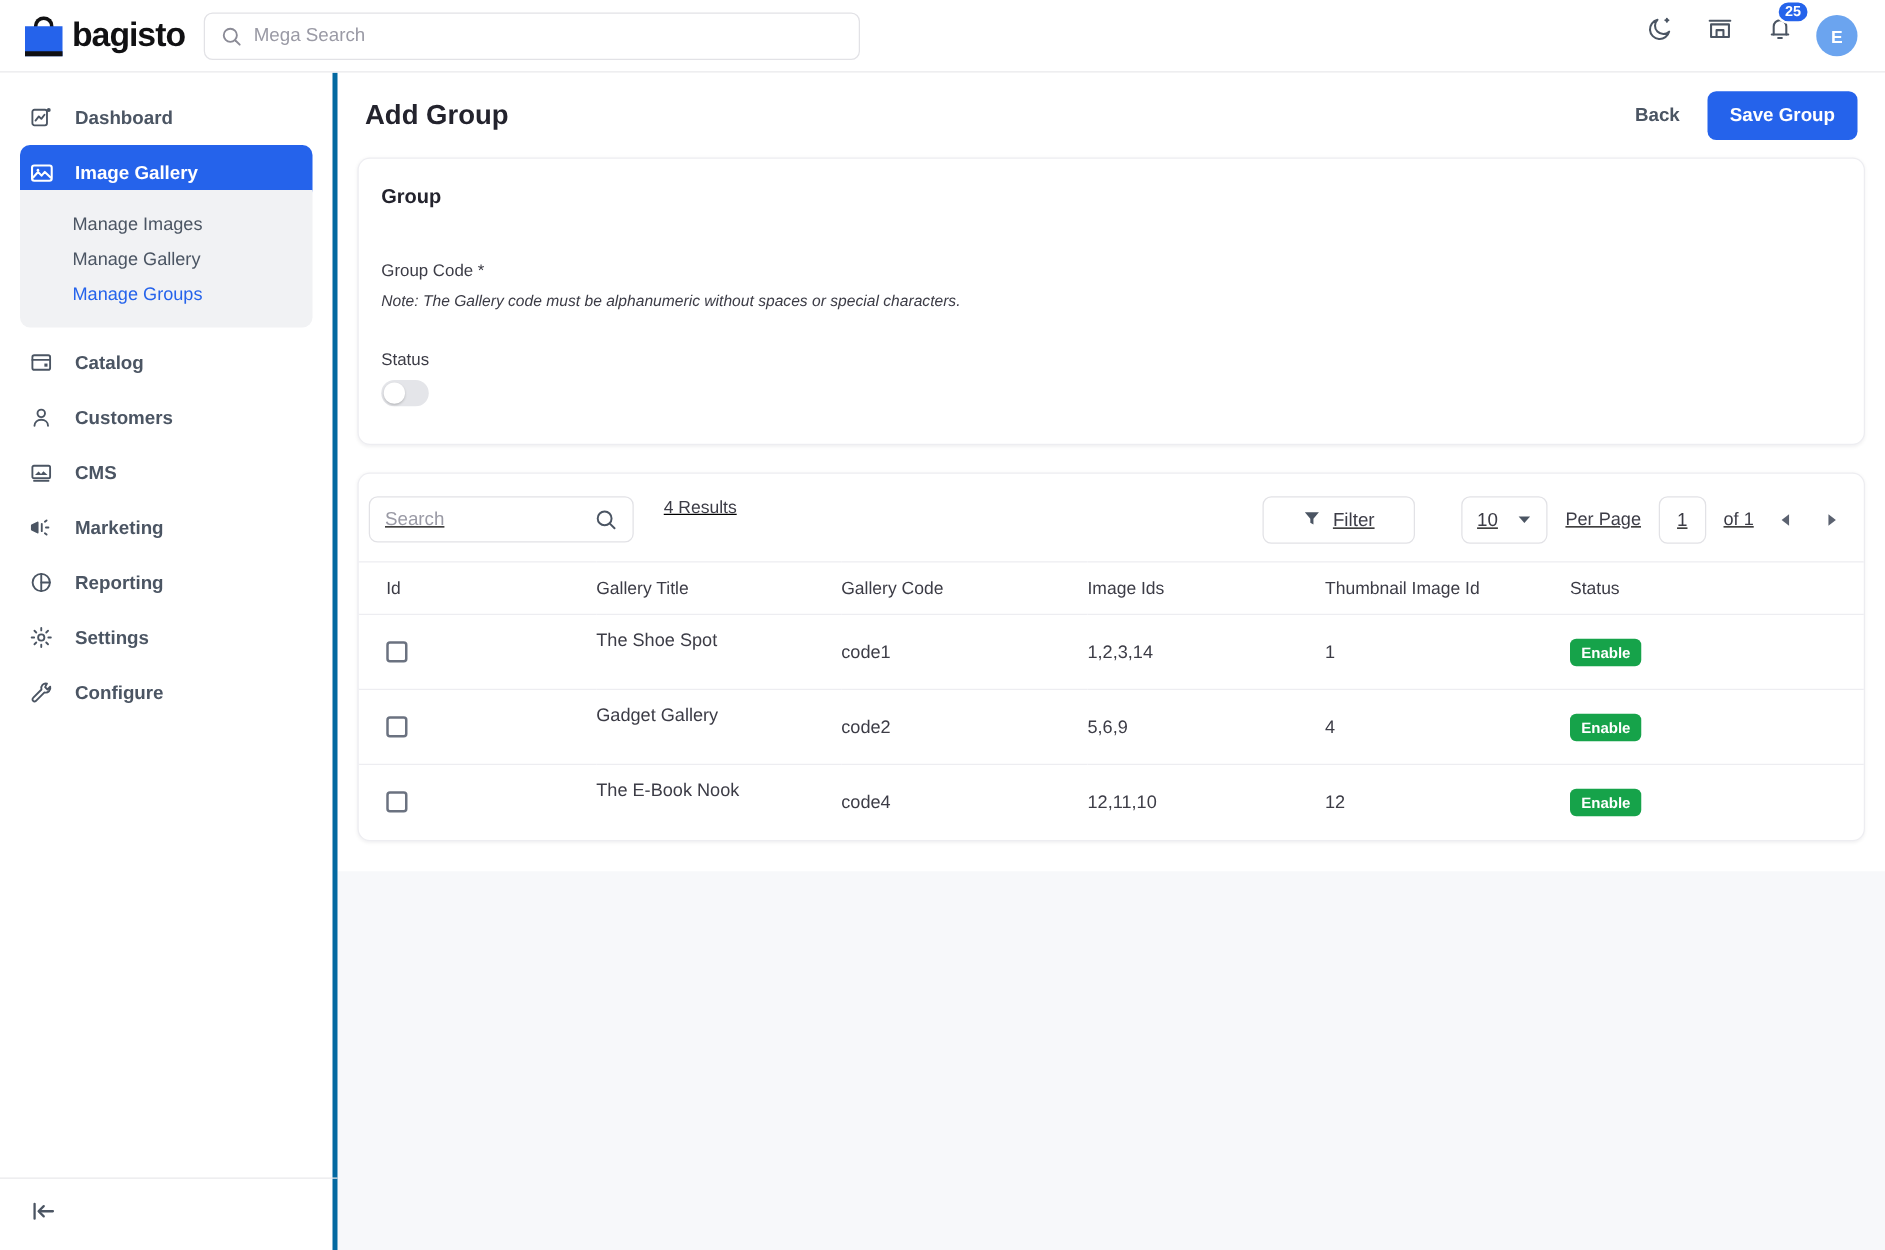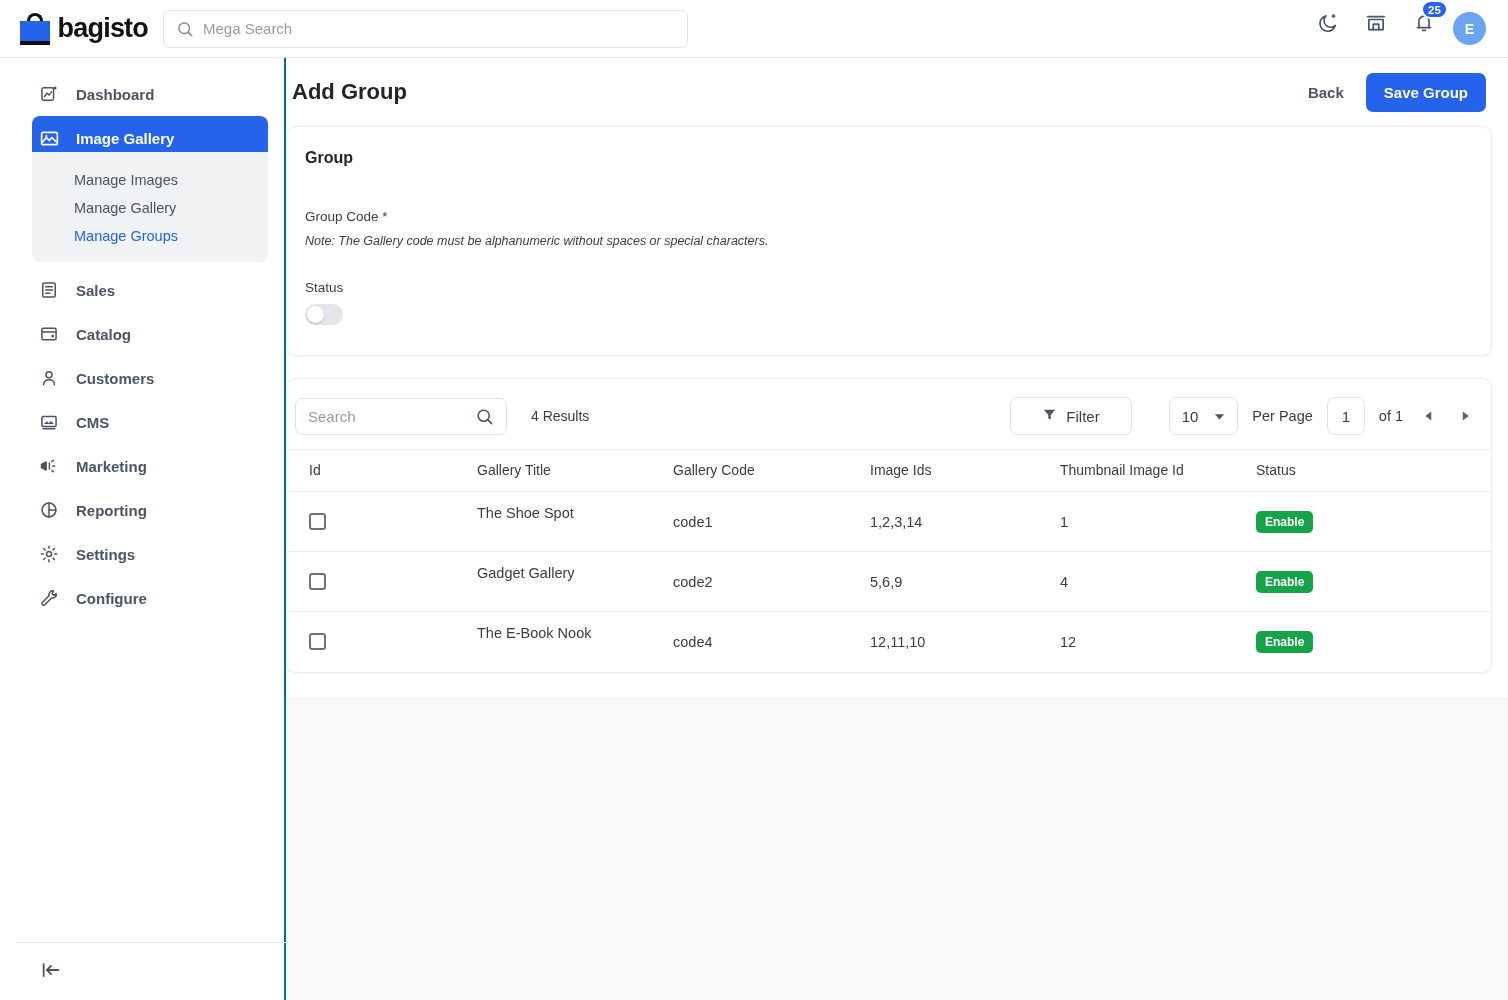--- a/index.html
+++ b/index.html
@@ -63,24 +63,24 @@
   .avatar {
     width: 33px; height: 33px; border-radius: 50%;
     background: #6ba4ef; color: #fff;
     display: flex; align-items: center; justify-content: center;
     font-size: 14px; font-weight: 600; cursor: pointer;
     margin-left: -8px;
   }
 
   
   .sidebar {
-    position: absolute; top: 58px; left: 16px;
+    position: absolute; top: 58px; left: 0;
     width: 270px; height: 942px;
     background: #ffffff;
-    border-right: 2px solid #0369a1;
+    border-right: 4px solid #0369a1;
     padding-top: 14px;
     z-index: 10;
   }
   .nav-item {
     display: flex; align-items: center; gap: 16px;
     height: 44px; margin: 0 16px; padding-left: 6px;
     border-radius: 8px; cursor: pointer;
     color: #4b5563; font-size: 15px; font-weight: 600;
   }
   .nav-item .nic { width: 22px; display: flex; justify-content: center; }
@@ -161,22 +161,23 @@
   }
   .toggle .knob {
     position: absolute; left: 2px; top: 2px;
     width: 17px; height: 17px; border-radius: 50%;
     background: #ffffff; box-shadow: 0 1px 2px rgba(0,0,0,.2);
   }
 
   
   .card-grid { margin-top: 22px; }
   .grid-toolbar {
-    display: flex; align-items: center;
+    display: flex; 
     padding: 18px 14px 14px 8px;
+    text-decoration: underline;
   }
   .search-box {
     position: relative; width: 212px; height: 37px;
     border: 1px solid #e2e2e6; border-radius: 7px;
     display: flex; align-items: center;
   }
   .search-box input {
     border: none; outline: none; background: transparent;
     font-size: 15px; color: #3c3c46; width: 150px; margin-left: 12px;
     font-family: "Liberation Sans", sans-serif;
@@ -315,29 +316,20 @@
   </div>
 
   <div class="submenu">
     <div class="subitem">Manage Images</div>
     <div class="subitem">Manage Gallery</div>
     <div class="subitem current">Manage Groups</div>
   </div>
 
   <div class="nav-spacer"></div>
 
-  <div class="nav-item">
-    <span class="nic">
-      <svg width="20" height="20" viewBox="0 0 24 24" fill="none" stroke="#4b5563" stroke-width="1.8" stroke-linecap="round" stroke-linejoin="round">
-        <rect x="4.5" y="3.5" width="15" height="17" rx="2"></rect>
-          <path d="M8 8h8M8 12h8M8 16h5"></path>
-      </svg>
-    </span>
-    <span>Sales</span>
-  </div>
 
   <div class="nav-item">
     <span class="nic">
       <svg width="20" height="20" viewBox="0 0 24 24" fill="none" stroke="#4b5563" stroke-width="1.8" stroke-linecap="round" stroke-linejoin="round">
         <rect x="3.5" y="5" width="17" height="14" rx="1.8"></rect>
           <path d="M3.5 9.5h17"></path>
         <rect x="15" y="13" width="3" height="3" fill="#4b5563" stroke="none"></rect>
       </svg>
     </span>
     <span>Catalog</span>

